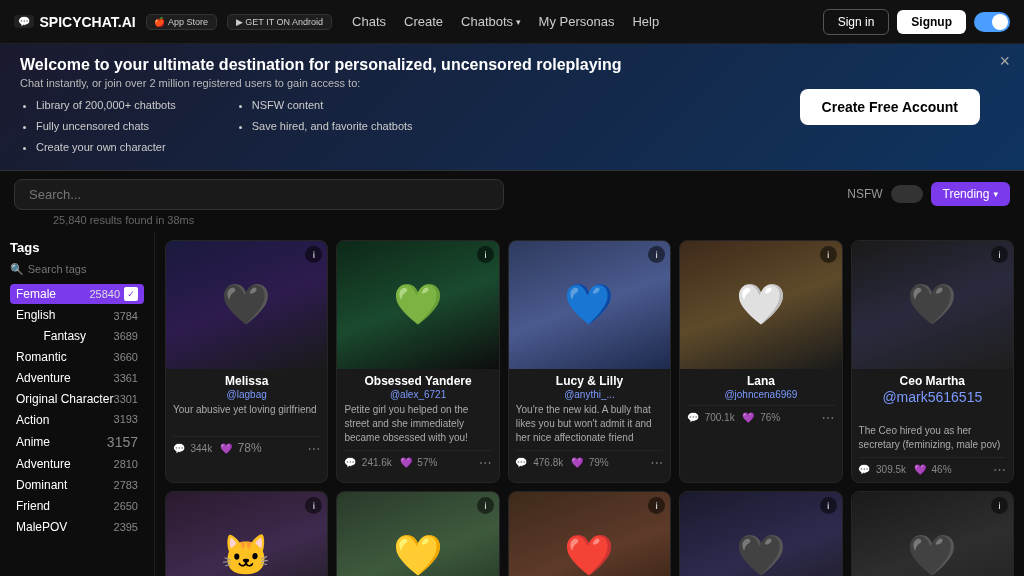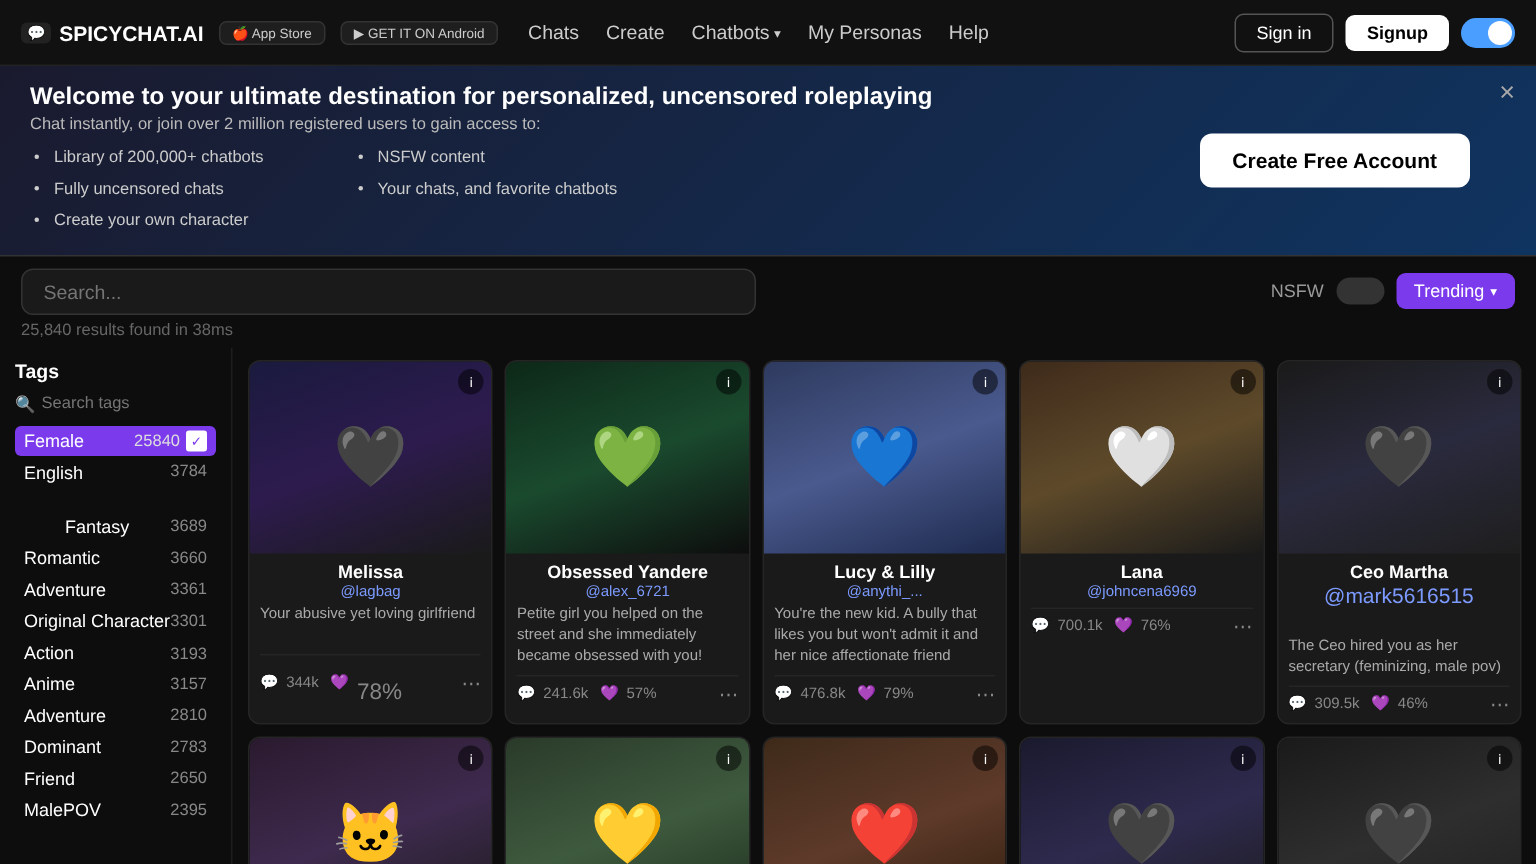--- a/index.html
+++ b/index.html
@@ -46,82 +46,82 @@
     <div>
       <ul style="list-style:disc;padding-left:16px;font-size:11px;color:#ccc;line-height:1.9;">
         <li>Library of 200,000+ chatbots</li>
         <li>Fully uncensored chats</li>
         <li>Create your own character</li>
       </ul>
     </div>
     <div>
       <ul style="list-style:disc;padding-left:16px;font-size:11px;color:#ccc;line-height:1.9;">
         <li>NSFW content</li>
-        <li>Your chats, and favorite chatbots</li>
+        <li>Save hired, and favorite chatbots</li>
       </ul>
     </div>
   </div>
   <button style="position:absolute;right:44px;top:50%;transform:translateY(-50%);background:#fff;color:#000;border:none;padding:10px 22px;border-radius:8px;font-weight:700;font-size:14px;cursor:pointer;">Create Free Account</button>
 </div>
 
 <div style="padding:8px 14px 2px;background:#0d0d0d;display:flex;align-items:center;gap:10px;">
   <input type="text" style="width: 490px; background: rgb(26, 26, 26); border: 1px solid rgb(51, 51, 51); color: rgb(255, 255, 255); padding: 7px 14px; border-radius: 8px; font-size: 13px; outline: none;" placeholder="Search...">
   <div style="margin-left:auto;display:flex;align-items:center;gap:8px;">
     <span style="color:#999;font-size:12px;">NSFW</span>
     <div style="width:32px;height:18px;background:#333;border-radius:9px;position:relative;cursor:pointer;"></div>
     <button style="background:#7c3aed;color:#fff;border:none;padding:5px 12px;border-radius:6px;cursor:pointer;font-size:12px;display:flex;align-items:center;gap:4px;">
       <span>Trending</span>
       <span style="font-size:9px;">▾</span>
     </button>
   </div>
 </div>
-<div style="font-size:11px;color:#666;padding:2px 14px 6px;">25,840 results found in 38ms</div>
+<div style="font-size:11px;color:#666;padding:2px 14px 6px;margin-left:39px;">25,840 results found in 38ms</div>
 
 <div style="display:flex;height:calc(576px - 44px - 112px - 46px);">
 
   <aside style="width:155px;flex-shrink:0;padding:8px 10px;border-right:1px solid #1e1e1e;overflow-y:auto;">
     <div style="font-size:13px;font-weight:600;margin-bottom:8px;">Tags</div>
     <div style="display:flex;align-items:center;margin-bottom:8px;gap:4px;">
       <span style="color:#888;font-size:11px;">🔍</span>
       <input type="text" style="background: transparent; border: none; color: rgb(204, 204, 204); font-size: 11px; outline: none; flex: 1 1 0%;" placeholder="Search tags">
 
     </div>
 
     <div style="display:flex;align-items:center;padding:3px 6px;border-radius:4px;cursor:pointer;background:#7c3aed;margin-bottom:1px;">
       <span style="font-size:12px;flex:1;">Female</span>
       <span style="font-size:11px;color:#ddd;">25840</span>
       <span style="width:14px;height:14px;background:#fff;border-radius:2px;display:flex;align-items:center;justify-content:center;font-size:9px;color:#7c3aed;margin-left:4px;">✓</span>
     </div>
-    <div style="display:flex;align-items:flex-start;padding:3px 6px;border-radius:4px;cursor:pointer;margin-bottom:16px;">
+    <div style="display:flex;align-items:flex-end;padding:3px 6px;border-radius:4px;cursor:pointer;margin-bottom:1px;">
       <span style="font-size:12px;flex:1;">English</span>
       <span style="font-size:11px;color:#888;">3784</span>
     </div>
     <div style="display:flex;align-items:center;padding:3px 6px;border-radius:4px;cursor:pointer;margin-bottom:1px;">
       <span style="font-size:12px;flex:1;text-align:center;">Fantasy</span>
       <span style="font-size:11px;color:#888;">3689</span>
     </div>
     <div style="display:flex;align-items:center;padding:3px 6px;border-radius:4px;cursor:pointer;margin-bottom:1px;">
       <span style="font-size:12px;flex:1;">Romantic</span>
       <span style="font-size:11px;color:#888;">3660</span>
     </div>
     <div style="display:flex;align-items:center;padding:3px 6px;border-radius:4px;cursor:pointer;margin-bottom:1px;">
       <span style="font-size:12px;flex:1;">Adventure</span>
       <span style="font-size:11px;color:#888;">3361</span>
     </div>
     <div style="display:flex;align-items:center;padding:3px 6px;border-radius:4px;cursor:pointer;margin-bottom:1px;">
       <span style="font-size:12px;flex:1;">Original Character</span>
       <span style="font-size:11px;color:#888;">3301</span>
     </div>
-    <div style="display:flex;align-items:flex-end;padding:3px 6px;border-radius:4px;cursor:pointer;margin-bottom:1px;">
+    <div style="display:flex;align-items:flex-start;padding:3px 6px;border-radius:4px;cursor:pointer;margin-bottom:1px;">
       <span style="font-size:12px;flex:1;">Action</span>
       <span style="font-size:11px;color:#888;">3193</span>
     </div>
     <div style="display:flex;align-items:center;padding:3px 6px;border-radius:4px;cursor:pointer;margin-bottom:1px;">
       <span style="font-size:12px;flex:1;">Anime</span>
-      <span style="font-size:11px;color:#888;">3157</span>
+      <span style="font-size:14px;color:#888;">3157</span>
     </div>
     <div style="display:flex;align-items:center;padding:3px 6px;border-radius:4px;cursor:pointer;margin-bottom:1px;">
       <span style="font-size:12px;flex:1;">Adventure</span>
       <span style="font-size:11px;color:#888;">2810</span>
     </div>
     <div style="display:flex;align-items:center;padding:3px 6px;border-radius:4px;cursor:pointer;margin-bottom:1px;">
       <span style="font-size:12px;flex:1;">Dominant</span>
       <span style="font-size:11px;color:#888;">2783</span>
     </div>
     <div style="display:flex;align-items:center;padding:3px 6px;border-radius:4px;cursor:pointer;margin-bottom:1px;">
@@ -142,21 +142,21 @@
         <div style="width:100%;height:128px;background:linear-gradient(160deg,#1a1a3e,#2d1b4e,#1a1a1a);display:flex;align-items:center;justify-content:center;font-size:40px;">🖤</div>
         <button style="position:absolute;top:5px;right:5px;background:rgba(0,0,0,0.5);border:none;color:#fff;width:17px;height:17px;border-radius:50%;font-size:9px;cursor:pointer;">ℹ</button>
         <div style="padding:5px 7px;">
           <div style="font-size:12px;font-weight:600;text-align:center;margin-bottom:1px;">Melissa</div>
           <div style="font-size:10px;color:#7c9aff;text-align:center;margin-bottom:3px;">@lagbag</div>
           <div style="font-size:10px;color:#aaa;line-height:1.4;min-height:28px;">Your abusive yet loving girlfriend</div>
           <div style="display:flex;align-items:center;gap:5px;margin-top:5px;border-top:1px solid #252525;padding-top:4px;">
             <span style="font-size:10px;">💬</span>
             <span style="font-size:10px;color:#888;">344k</span>
             <span style="font-size:10px;margin-left:3px;">💜</span>
-            <span style="font-size:15px;color:#888;margin-top:12px;">78%</span>
+            <span style="font-size:12px;color:#888;">78%</span>
             <span style="margin-left:auto;color:#888;cursor:pointer;">⋯</span>
           </div>
         </div>
       </div>
 
       <div style="background:#1a1a1a;border-radius:8px;overflow:hidden;cursor:pointer;border:1px solid #252525;position:relative;">
         <div style="width:100%;height:128px;background:linear-gradient(160deg,#0d2818,#1a4a2e,#0d0d0d);display:flex;align-items:center;justify-content:center;font-size:40px;">💚</div>
         <button style="position:absolute;top:5px;right:5px;background:rgba(0,0,0,0.5);border:none;color:#fff;width:17px;height:17px;border-radius:50%;font-size:9px;cursor:pointer;">ℹ</button>
         <div style="padding:5px 7px;">
           <div style="font-size:12px;font-weight:600;text-align:center;margin-bottom:1px;">Obsessed Yandere</div>

